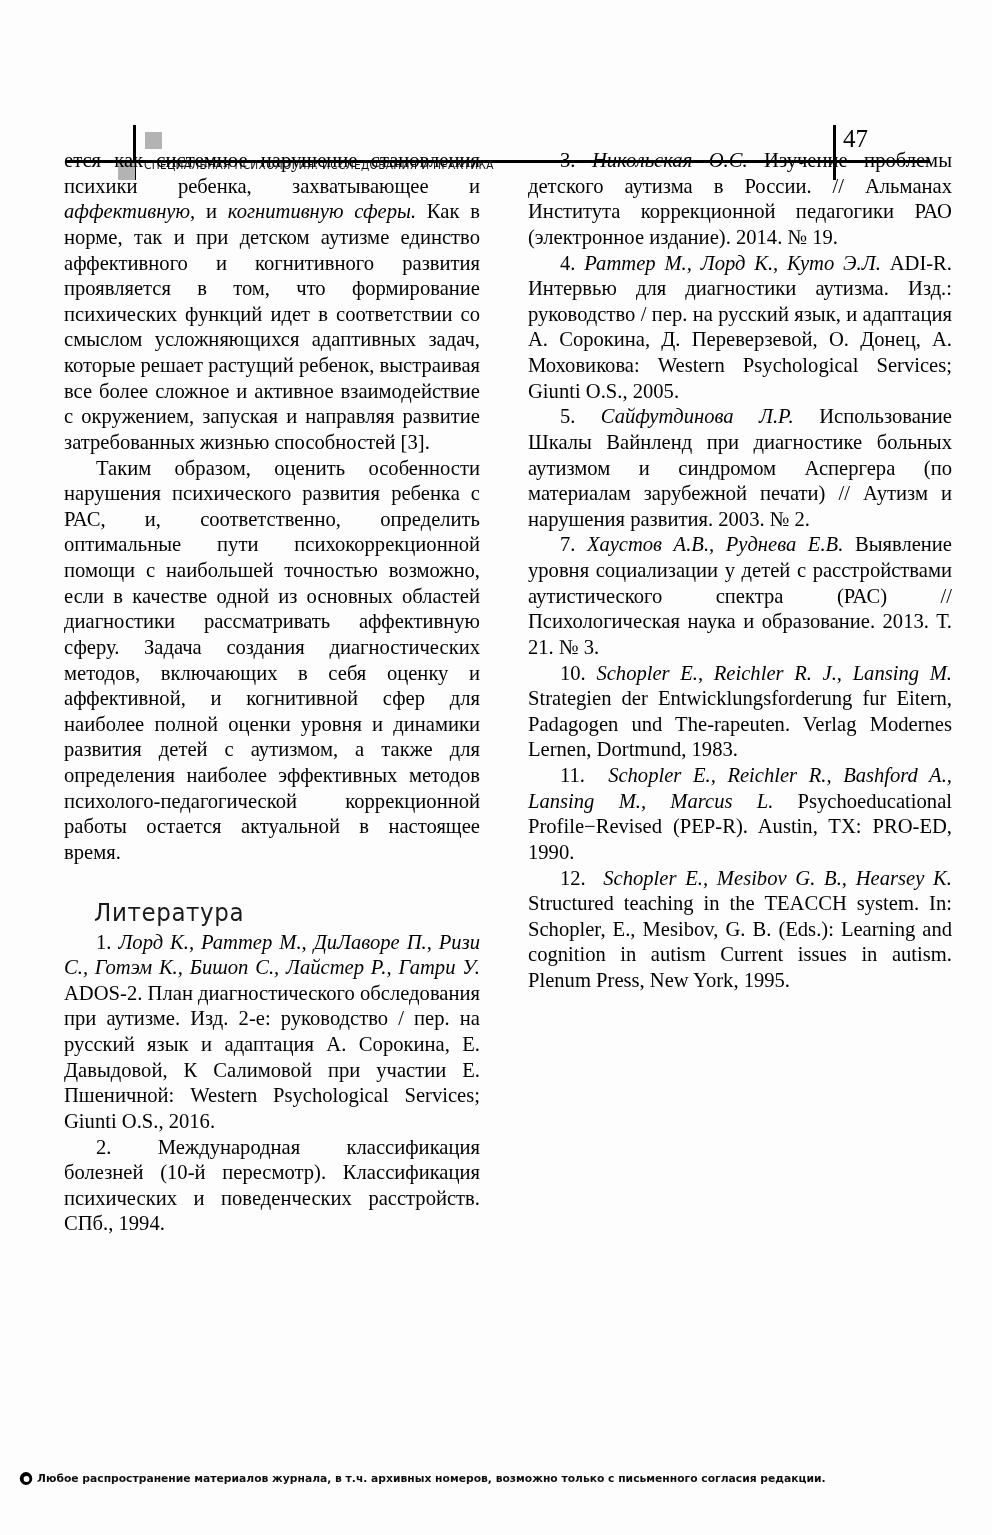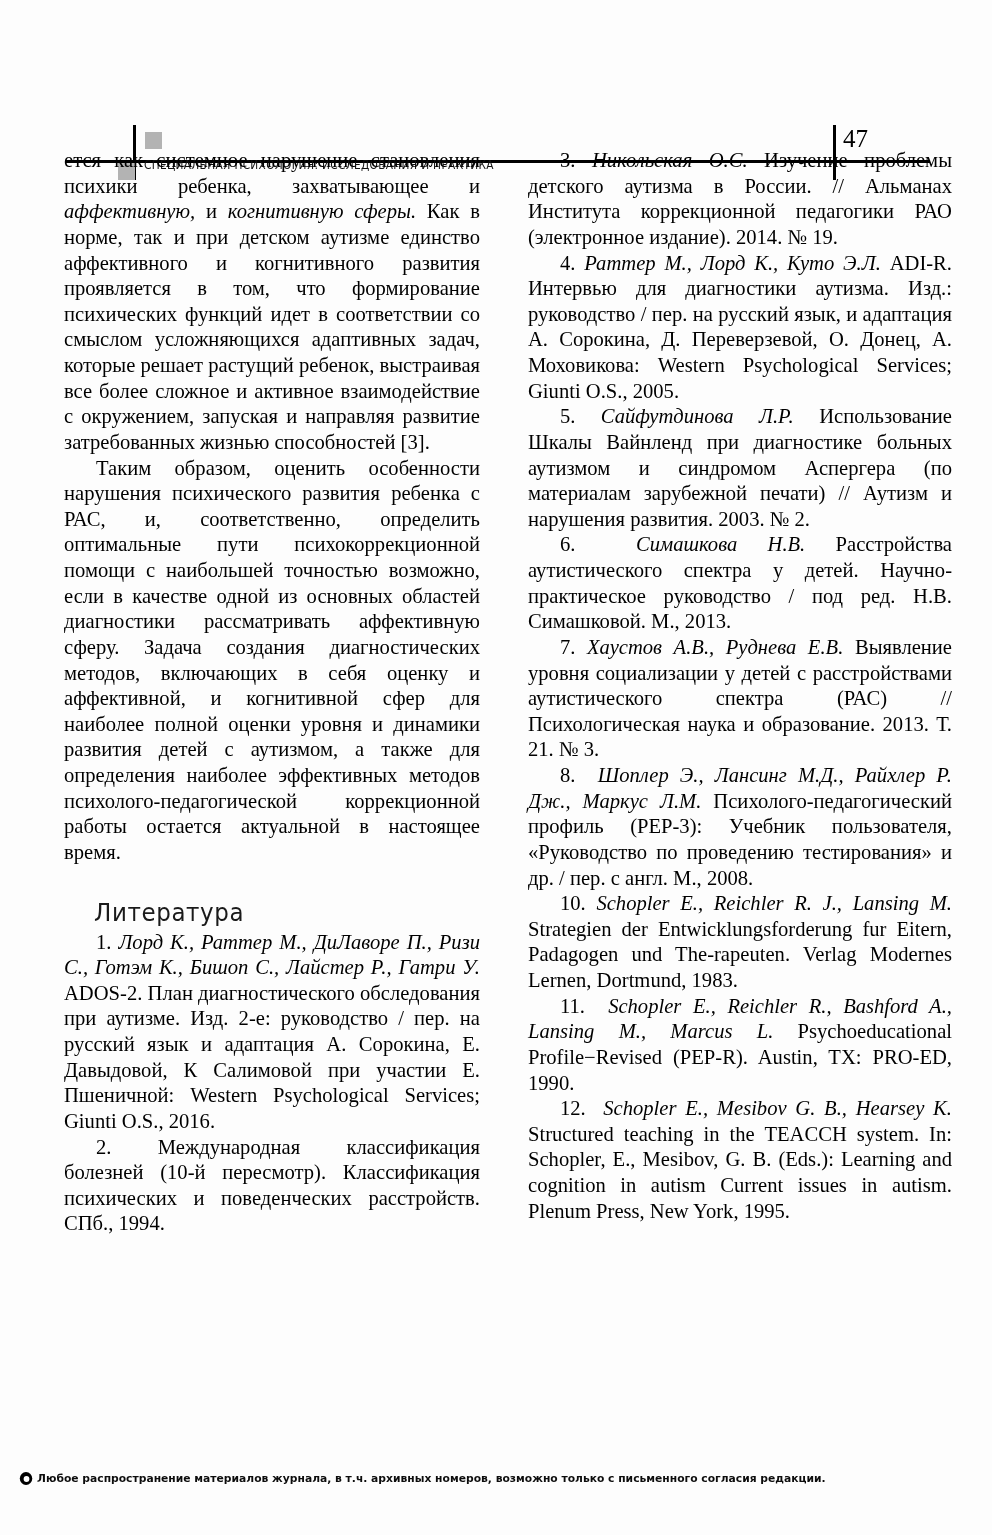--- a/index.html
+++ b/index.html
@@ -210,25 +210,23 @@
     </div>
 
     <div class="col-right">
 
       <p class="para ref"><span>3.</span>&nbsp;<i class="it">Никольская О.С.</i><span> Изучение проблемы детского аутизма в России. // Альманах Института коррекционной педагогики РАО (электронное издание). 2014. № 19.</span></p>
 
       <p class="para ref"><span>4.</span>&nbsp;<i class="it">Раттер М., Лорд К., Куто Э.Л.</i><span> ADI-R. Интервью для диагностики аутизма. Изд.: руководство / пер. на русский язык, и адаптация А. Сорокина, Д. Переверзевой, О. Донец, А. Моховикова: Western Psychological Services; Giunti O.S., 2005.</span></p>
 
       <p class="para ref"><span>5.</span>&nbsp;<i class="it">Сайфутдинова Л.Р.</i><span> Использование Шкалы Вайнленд при диагностике больных аутизмом и синдромом Аспергера (по материалам зарубежной печати) // Аутизм и нарушения развития. 2003. № 2.</span></p>
 
-      <p class="para ref"><span>6.</span>&nbsp;&nbsp;<i class="it">Симашкова Н.В.</i><span> Расстройства аутистического спектра у детей. Научно-практическое руководство / под ред. Н.В. Симашковой. М., 2013.</span></p>
 
       <p class="para ref"><span>7.</span>&nbsp;<i class="it">Хаустов А.В., Руднева Е.В.</i><span> Выявление уровня социализации у детей с расстройствами аутистического спектра (РАС) // Психологическая наука и образование. 2013. Т. 21. № 3.</span></p>
 
-      <p class="para ref"><span>8.</span>&nbsp;&nbsp;<i class="it">Шоплер Э., Лансинг М.Д., Райхлер Р. Дж., Маркус Л.М.</i><span> Психолого-педагогический профиль (PEP-3): Учебник пользователя, «Руководство по проведению тестирования» и др. / пер. с англ. М., 2008.</span></p>
 
 
       <p class="para ref"><span>10.</span>&nbsp;<i class="it">Schopler E., Reichler R. J., Lansing M.</i><span> Strategien der Entwicklungsforderung fur Eitern, Padagogen und The-rapeuten. Verlag Modernes Lernen, Dortmund, 1983.</span></p>
 
       <p class="para ref"><span>11.</span>&nbsp;&nbsp;<i class="it">Schopler E., Reichler R., Bashford A., Lansing M., Marcus L.</i><span> Psychoeducational Profile−Revised (PEP-R). Austin, TX: PRO-ED, 1990.</span></p>
 
       <p class="para ref"><span>12.</span>&nbsp;&nbsp;<i class="it">Schopler E., Mesibov G. B., Hearsey K.</i><span> Structured teaching in the TEACCH system. In: Schopler, E., Mesibov, G. B. (Eds.): Learning and cognition in autism Current issues in autism. Plenum Press, New York, 1995.</span></p>
 
     </div>
   </div>

